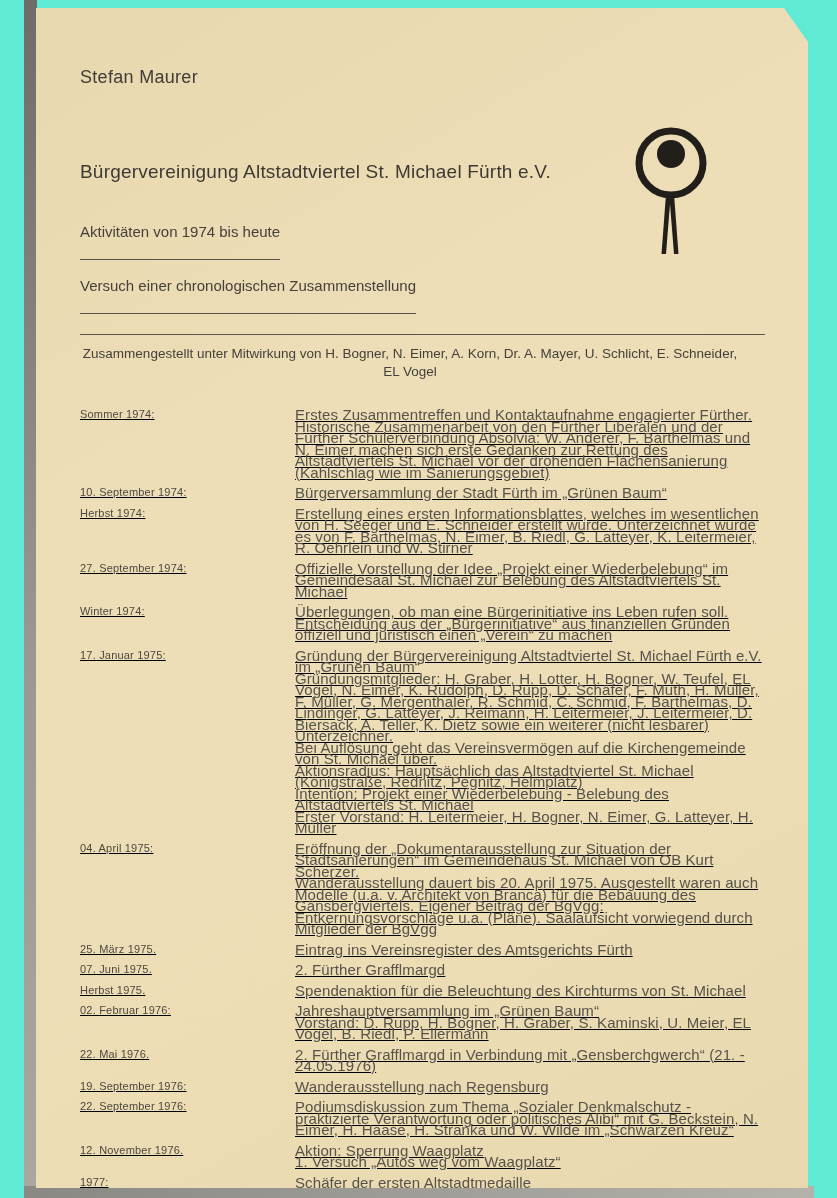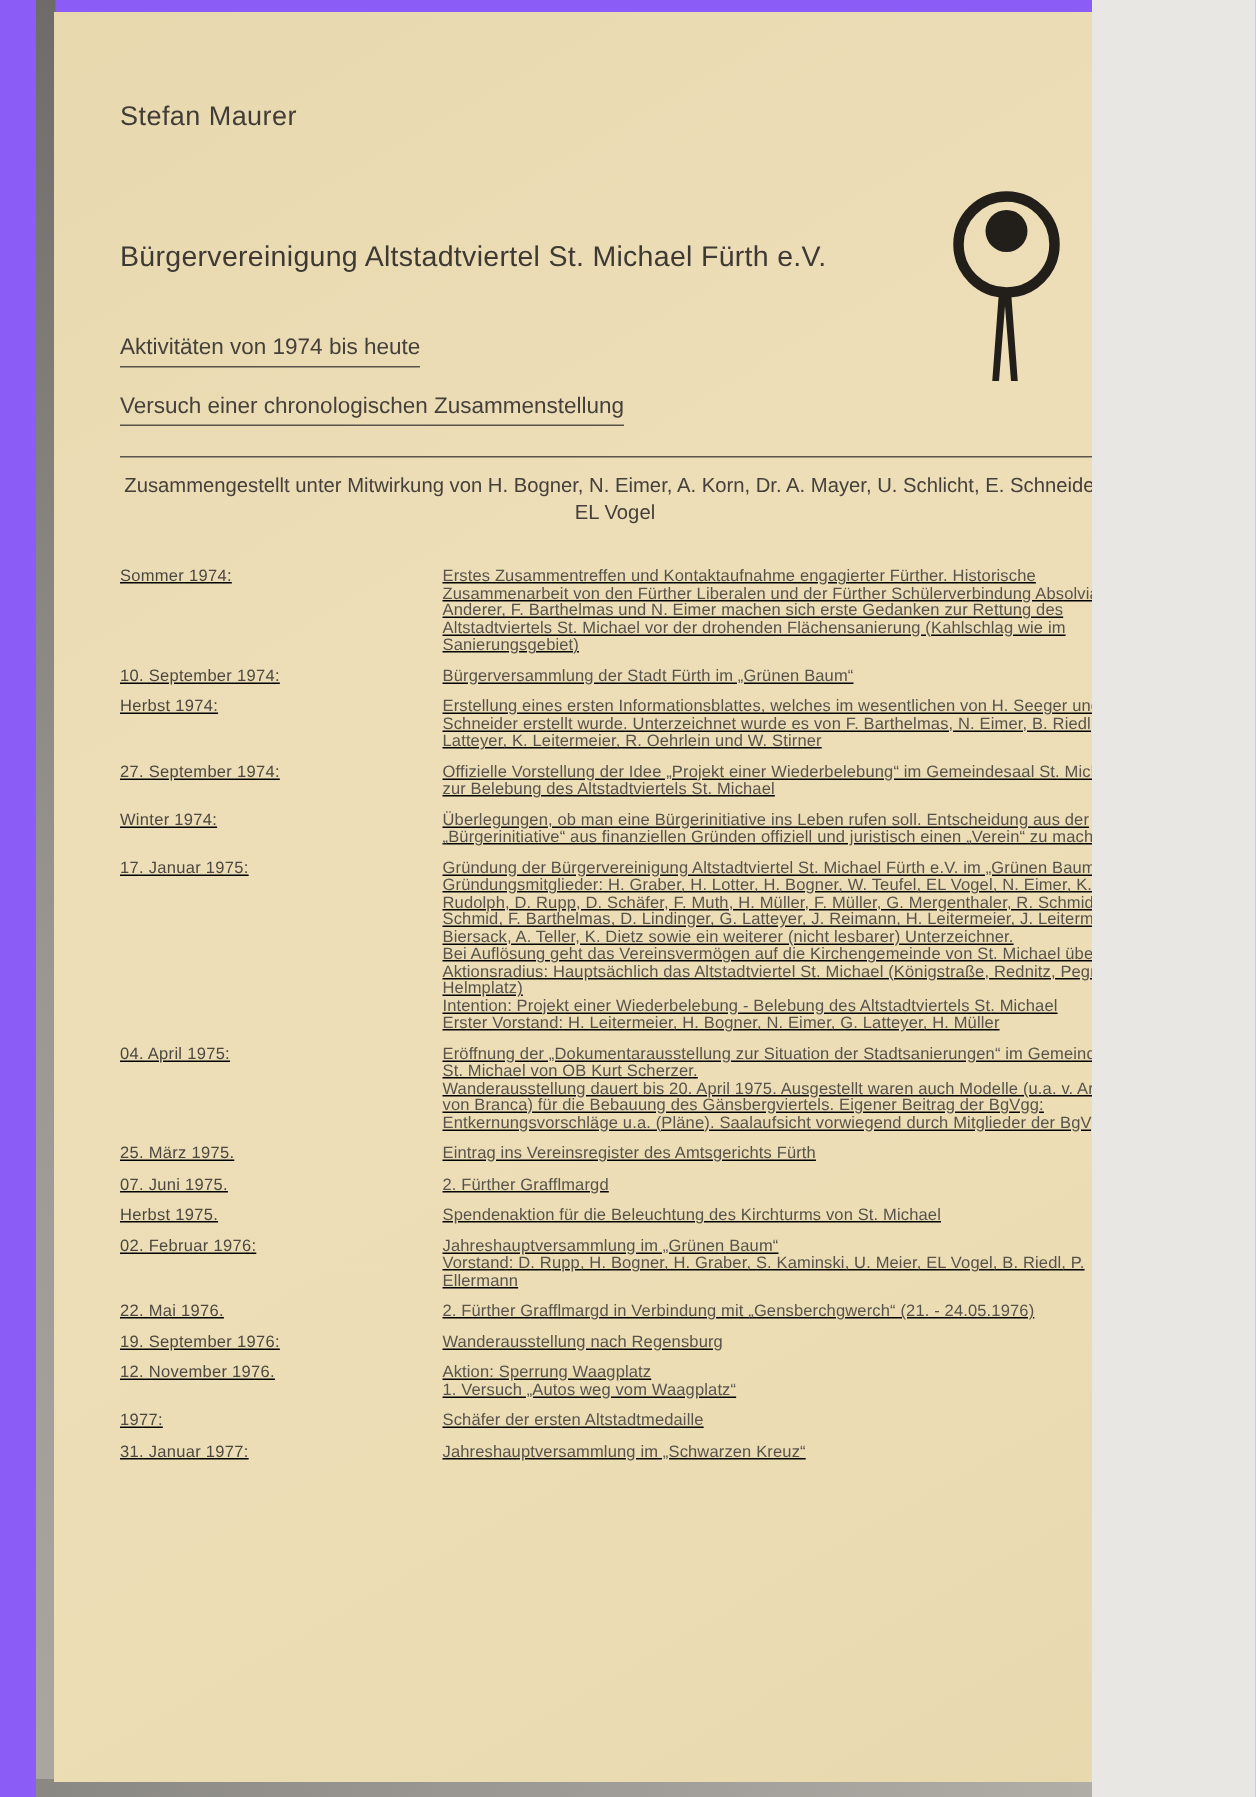--- a/index.html
+++ b/index.html
@@ -1,19 +1,19 @@
 <!DOCTYPE html>
 <html><head>
 <meta charset="utf-8">
 <style>
   html,body { margin:0; padding:0; background:#e9e7e3; }
   body { font-family:"Liberation Sans", sans-serif; }
   .scan {
-    position:relative; width:728px; height:1198px;
-    background:#8b5cf6; overflow:hidden;
+    position:relative; width:837px; height:1198px;
+    background:#5eead4; overflow:hidden;
   }
   .edge-left {
     position:absolute; left:24px; top:0; width:13px; height:100%;
     background:linear-gradient(180deg,#6e6c68,#9b9893 55%,#aaa7a1);
   }
   .edge-bottom {
     position:absolute; left:24px; bottom:0; width:790px; height:12px;
     background:linear-gradient(90deg,#8a8883,#b5b2ac);
   }
   .page {
@@ -25,21 +25,21 @@
   .author {
     margin:58px 0 0; font-size:18px; line-height:22px;
     color:#413d36; letter-spacing:.3px;
   }
   .title {
     margin:72px 0 0; font-size:19px; line-height:24px;
     color:#3e3a33; letter-spacing:.2px; max-width:560px;
   }
   .subtitle {
     display:inline-block; font-size:15px; line-height:19px; color:#45413a;
-    border-bottom:1.5px solid #57534b; padding-bottom:3px;
+    border-bottom:1.5px solid #57534b; padding-bottom:18px;
   }
   .subtitle1 { margin:38px 0 0; }
   .subtitle2 { margin:16px 0 0; }
   .rule {
     margin:20px 0 0; border:none; border-top:1.5px solid #5a564e; height:0;
   }
   .credits {
     margin:10px 0 0; font-size:13.5px; line-height:18px; color:#45413a;
     max-width:660px;
     text-align:center;
@@ -47,21 +47,21 @@
   .timeline { margin:28px 0 0; }
   .row {
     display:grid; grid-template-columns:215px 1fr;
     margin:0 0 9px 0;
     text-decoration:underline;
   }
   .date {
     font-size:11px; line-height:11.5px; color:#4c483f; letter-spacing:.2px;
   }
   .desc {
-    font-size:11px; line-height:11.5px; color:#57534a;
+    font-size:15px; line-height:11.5px; color:#57534a;
     white-space:pre-line; letter-spacing:.1px;
   }
   .logo {
     position:absolute; left:598px; top:118px; width:74px; height:132px;
   }
 </style>
 </head>
 <body>
 
 <div class="scan">
@@ -148,20 +148,24 @@
         </div>
         <div class="row">
           <div class="date">22. Mai 1976.</div>
           <div class="desc">2. Fürther Grafflmargd in Verbindung mit „Gensberchgwerch“ (21. - 24.05.1976)</div>
         </div>
         <div class="row">
           <div class="date">19. September 1976:</div>
           <div class="desc">Wanderausstellung nach Regensburg</div>
         </div>
         <div class="row">
+          <div class="date">22. September 1976:</div>
+          <div class="desc">Podiumsdiskussion zum Thema „Sozialer Denkmalschutz - praktizierte Verantwortung oder politisches Alibi“ mit G. Beckstein, N. Eimer, H. Haase, H. Stranka und W. Wilde im „Schwarzen Kreuz“</div>
+        </div>
+        <div class="row">
           <div class="date">12. November 1976.</div>
           <div class="desc">Aktion: Sperrung Waagplatz
 1. Versuch „Autos weg vom Waagplatz“</div>
         </div>
         <div class="row">
           <div class="date">1977:</div>
           <div class="desc">Schäfer der ersten Altstadtmedaille</div>
         </div>
         <div class="row">
           <div class="date">31. Januar 1977:</div>

